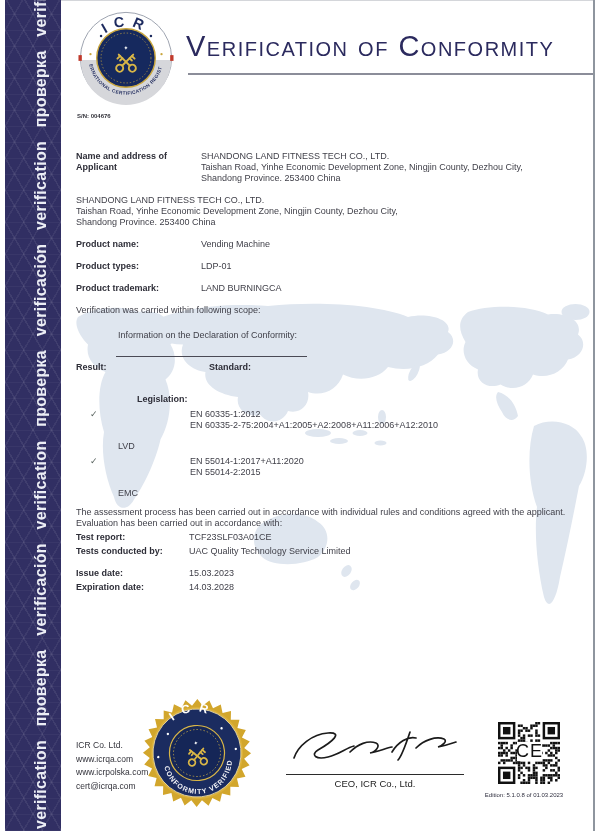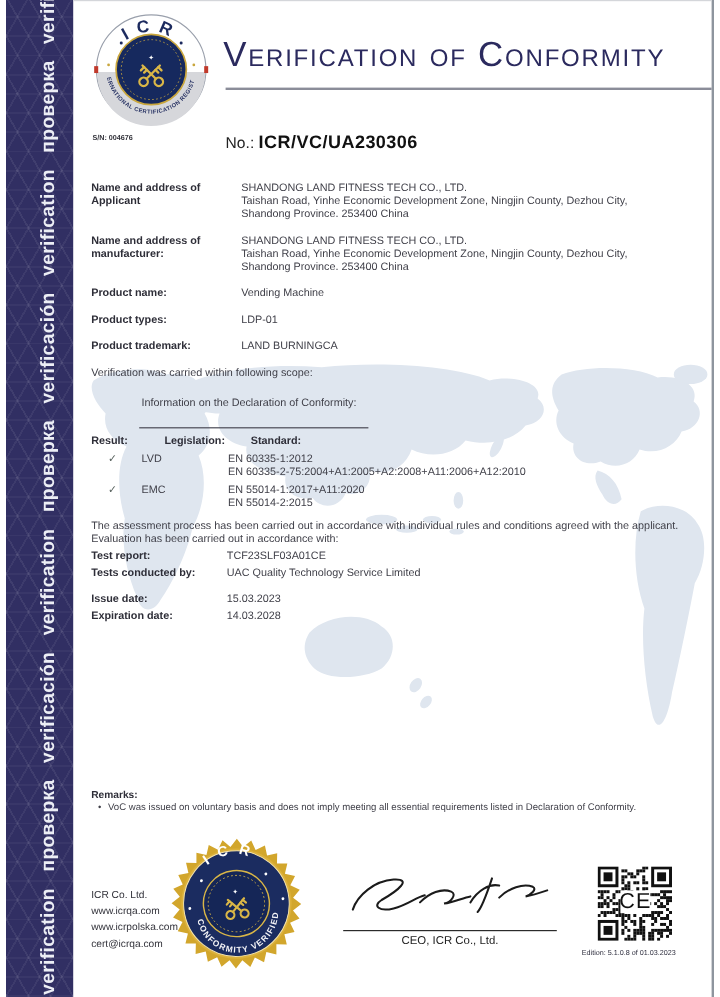--- a/index.html
+++ b/index.html
@@ -29,21 +29,21 @@
   
   .content{position:absolute;left:76px;top:151px;width:512px;font-size:9px;line-height:11px;z-index:1;}
   .frow{display:flex;margin-bottom:11px;gap:12px;}
   .flabel{flex:none;width:109px;padding-right:4px;font-weight:bold;color:#2e2e38;}
   .fval{color:#3f3f48;}
   .scope-intro{margin-top:3px;}
   .doc-title{margin-top:14px;margin-left:40px;}
   .doc-title span{display:inline-block;border-bottom:1.2px solid #4a4a55;padding:0 10px 15px 2px;}
   .shead{display:flex;margin-top:5px;font-weight:bold;color:#2e2e38;}
   .c-result{flex:none;width:61px;}
-  .c-leg{flex:none;width:72px;}
+  .c-leg{flex:none;width:72px;margin-top:32px;}
   .srow{display:flex;margin-top:4px;}
   .check{flex:none;width:42px;text-indent:14px;color:#56605c;}
   .assess{margin-top:8px;}
   .drow{display:flex;margin-top:3px;}
   .gap-top{margin-top:11px;}
   
   .remarks{position:absolute;left:76px;top:657px;width:480px;z-index:1;font-size:8px;line-height:10px;}
   .remarks-h{font-weight:bold;color:#2e2e38;font-size:8.5px;}
   .rbullet{display:flex;margin-top:1px;}
   .rbullet .dot{flex:none;width:14px;text-align:center;}
@@ -130,38 +130,33 @@
         <textPath href="#lgArcB" startOffset="50%" text-anchor="middle">INTERNATIONAL CERTIFICATION REGISTRAR</textPath>
       </text>
       <rect x="0.5" y="47" width="3.5" height="6" fill="#c0392b"></rect>
       <rect x="96" y="47" width="3.5" height="6" fill="#c0392b"></rect>
     </svg>
   </div>
 
   <div class="title">Verification of Conformity</div>
   <div class="title-rule"></div>
   <div class="sn">S/N: 004676</div>
-  <div class="no-line">
-    <span>No.:</span>
-    <b>ICR/VC/UA230306</b>
-  </div>
 
   <div class="content">
 
     <div class="frow">
       <div class="flabel">Name and address of Applicant</div>
       <div class="fval">
         <div>SHANDONG LAND FITNESS TECH CO., LTD.</div>
         <div>Taishan Road, Yinhe Economic Development Zone, Ningjin County, Dezhou City,</div>
         <div>Shandong Province. 253400 China</div>
       </div>
     </div>
 
     <div class="frow">
-      <div class="flabel">Name and address of manufacturer:</div>
       <div class="fval">
         <div>SHANDONG LAND FITNESS TECH CO., LTD.</div>
         <div>Taishan Road, Yinhe Economic Development Zone, Ningjin County, Dezhou City,</div>
         <div>Shandong Province. 253400 China</div>
       </div>
     </div>
 
     <div class="frow">
       <div class="flabel">Product name:</div>
       <div class="fval">Vending Machine</div>
@@ -220,27 +215,20 @@
     <div class="drow gap-top">
       <div class="flabel">Issue date:</div>
       <div class="fval">15.03.2023</div>
     </div>
     <div class="drow">
       <div class="flabel">Expiration date:</div>
       <div class="fval">14.03.2028</div>
     </div>
   </div>
 
-  <div class="remarks">
-    <div class="remarks-h">Remarks:</div>
-    <div class="rbullet">
-      <div class="dot">•</div>
-      <div>VoC was issued on voluntary basis and does not imply meeting all essential requirements listed in Declaration of Conformity.</div>
-    </div>
-  </div>
 
   <div class="contact">
     <div>ICR Co. Ltd.</div>
     <div>www.icrqa.com</div>
     <div>www.icrpolska.com</div>
     <div>cert@icrqa.com</div>
   </div>
 
   <div class="seal">
     <svg width="110" height="110" viewBox="0 0 110 110">

